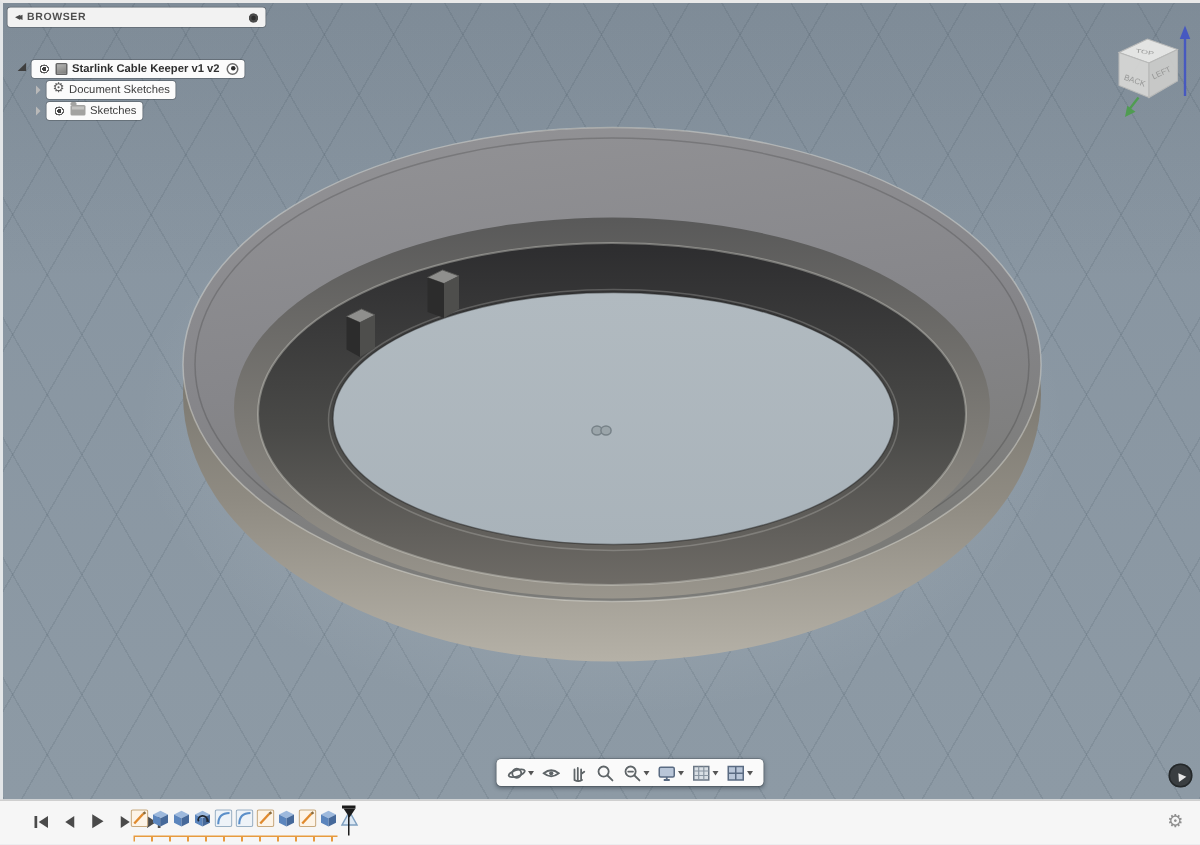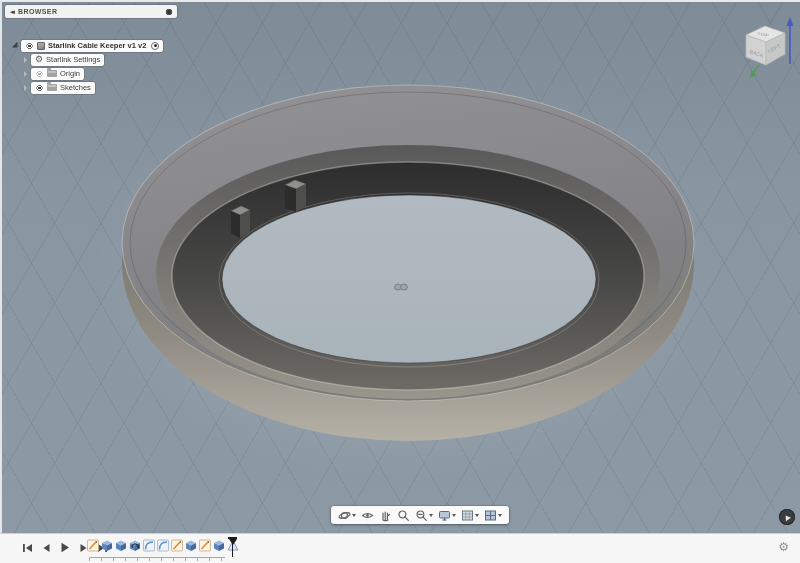--- a/index.html
+++ b/index.html
@@ -185,35 +185,25 @@
           <span class="radio">
               <i></i>
             </span>
         </span>
       </div>
 
       <div class="tree-row tw-child">
         <span class="arrow-col"></span>
         <span class="node-box">
           <span class="gearicon">⚙</span>
-          <span>Starlink Settings</span>
+          <span>Document Sketches</span>
         </span>
       </div>
 
 
-      <div class="tree-row tw-child">
-        <span class="arrow-col"></span>
-        <span class="node-box">
-          <span class="eye dim">
-              <i></i>
-            </span>
-          <span class="folder"></span>
-          <span>Origin</span>
-        </span>
-      </div>
 
 
 
       <div class="tree-row tw-child">
         <span class="arrow-col"></span>
         <span class="node-box">
           <span class="eye">
               <i></i>
             </span>
           <span class="folder"></span>

